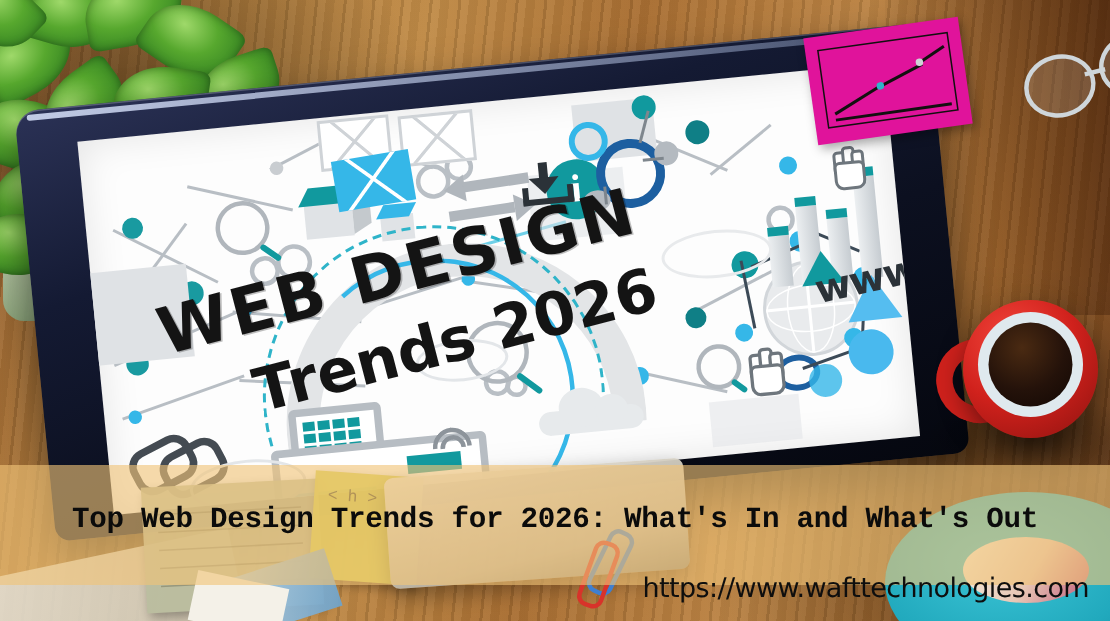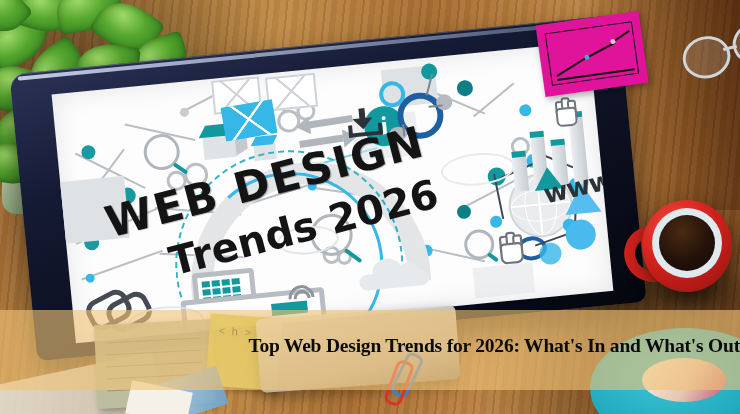--- a/index.html
+++ b/index.html
@@ -225,22 +225,22 @@
     background:radial-gradient(ellipse at 40% 40%, #3cc5d6 0%, #21a9bd 55%, #137f92 100%);}
   .plate .food{position:absolute;left:52px;top:30px;width:84px;height:44px;border-radius:50%;
     background:linear-gradient(120deg,#f7f1e4,#e7c6b4 55%,#c05b7d);}
 
   
   .band{
     position:absolute;left:0;top:310px;width:740px;height:80px;
     background:rgba(240,196,120,.62);
   }
   .title{
-    position:absolute;left:0;top:335px;width:740px;text-align:right;
-    font-family:Liberation Serif, serif;font-weight:bold;font-size:19.5px;
+    position:absolute;left:0;top:335px;width:740px;text-align:center;
+    font-family:Liberation Mono, monospace;font-weight:bold;font-size:19.5px;
     letter-spacing:-.2px;color:#0b0b0b;white-space:nowrap;
   }
   .url{
     position:absolute;right:14px;top:382px;
     font-family:"DejaVu Sans", sans-serif;font-size:18px;color:#0e0e0e;
     letter-spacing:-.4px;white-space:nowrap;
   }
 </style>
 </head>
 <body>
@@ -528,14 +528,15 @@
   <div class="clip blue" style="left:398px;top:352px;transform:rotate(26deg)"></div>
   <div class="clip" style="left:390px;top:360px;transform:rotate(20deg)"></div>
   <div class="paper-blue"></div>
   <div class="paper-white"></div>
   <div class="plate">
     <div class="food"></div>
   </div>
 
   <div class="band"></div>
   <div class="title">Top Web Design Trends for 2026: What's In and What's Out</div>
+  <div class="url">https://www.wafttechnologies.com</div>
 
 </div>
 
 </body></html>

